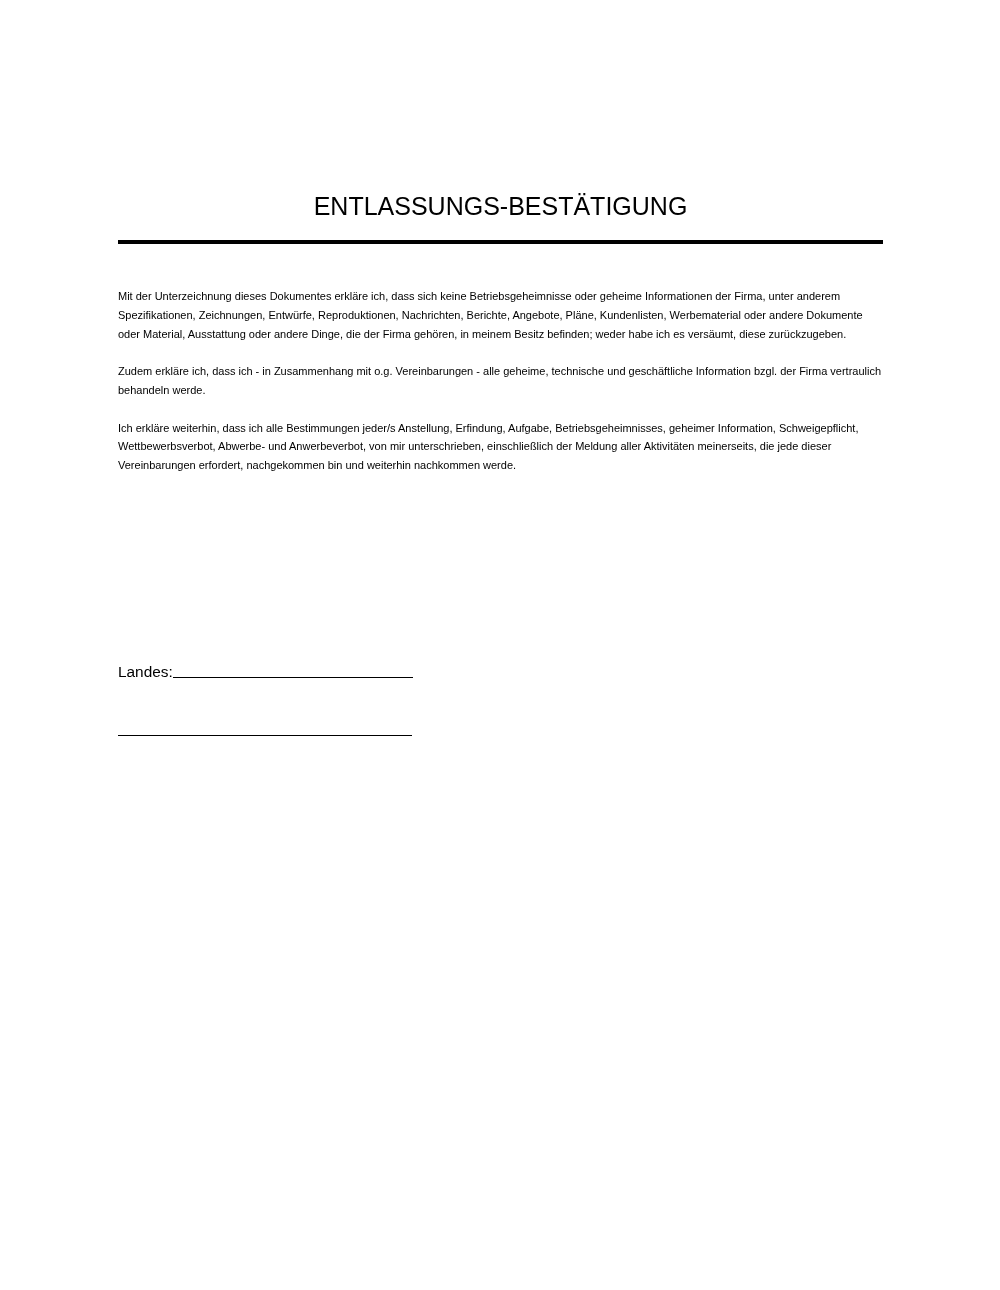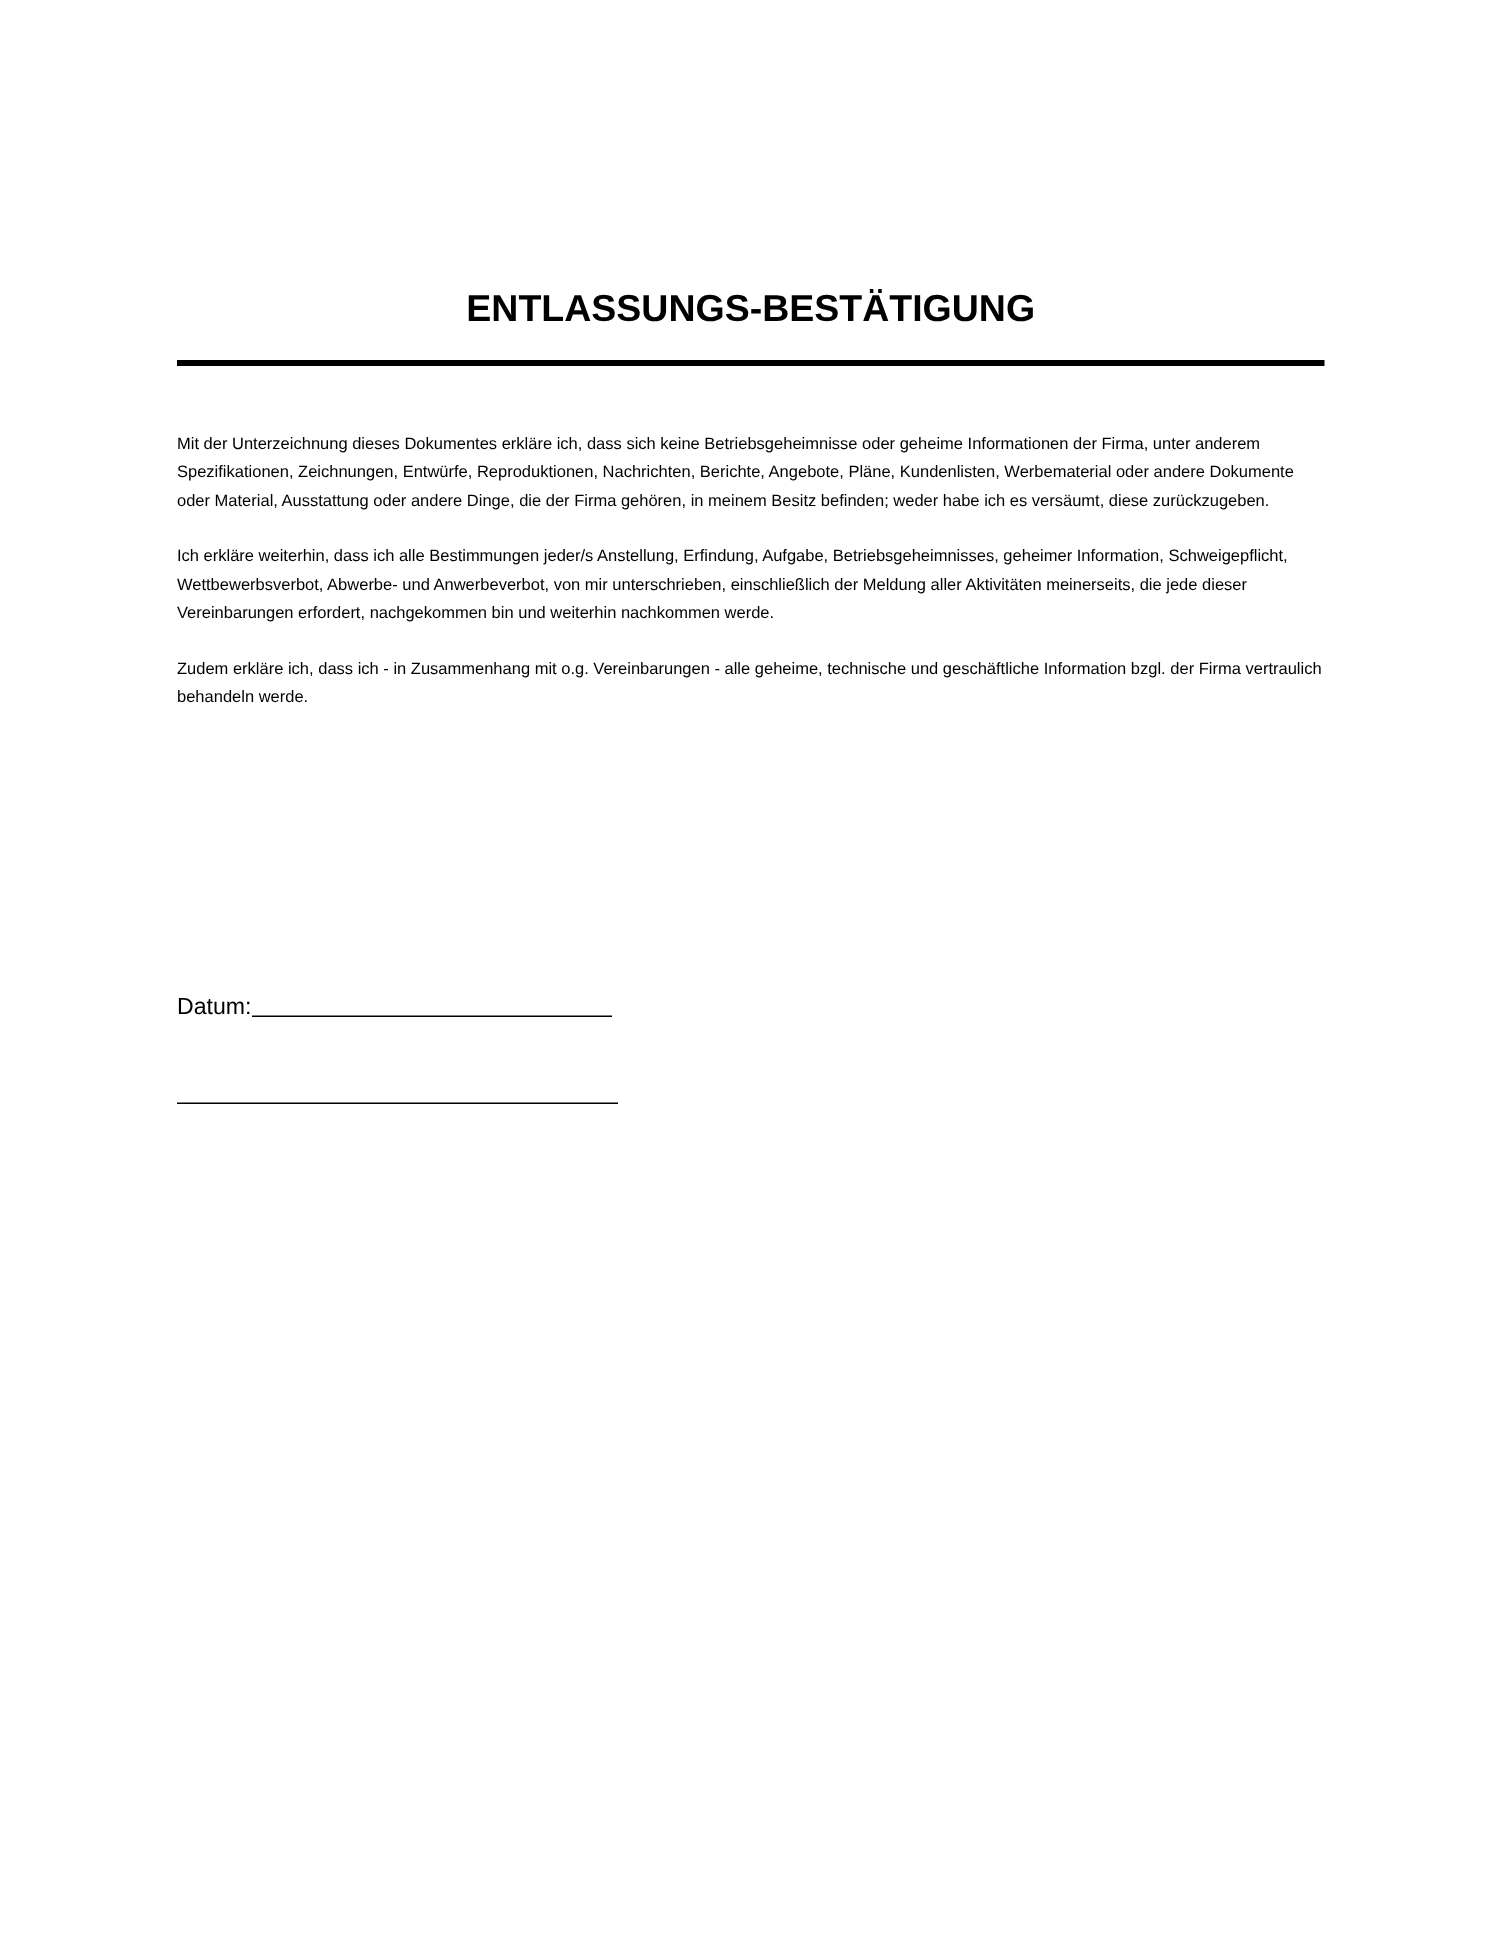--- a/index.html
+++ b/index.html
@@ -20,21 +20,21 @@
       left: 118px;
       top: 0;
       width: 765px;
     }
     .title {
       position: absolute;
       top: 190px;
       left: 0;
       width: 765px;
       text-align: center;
-      font-weight: bold;
+      font-weight: normal;
       font-size: 25px;
       letter-spacing: 0px;
       line-height: 32px;
       margin: 0;
     }
     .title-rule {
       position: absolute;
       top: 240px;
       left: 0;
       width: 765px;
@@ -84,24 +84,24 @@
   </style>
 </head>
 <body>
 
 <div class="page">
   <h1 class="title">ENTLASSUNGS-BESTÄTIGUNG</h1>
   <div class="title-rule"></div>
 
   <div class="body-text">
     <p>Mit der Unterzeichnung dieses Dokumentes erkläre ich, dass sich keine Betriebsgeheimnisse oder geheime Informationen der Firma, unter anderem Spezifikationen, Zeichnungen, Entwürfe, Reproduktionen, Nachrichten, Berichte, Angebote, Pläne, Kundenlisten, Werbematerial oder andere Dokumente oder Material, Ausstattung oder andere Dinge, die der Firma gehören, in meinem Besitz befinden; weder habe ich es versäumt, diese zurückzugeben.</p>
+    <p>Zudem erkläre ich, dass ich - in Zusammenhang mit o.g. Vereinbarungen - alle geheime, technische und geschäftliche Information bzgl. der Firma vertraulich behandeln werde.</p>
     <p>Ich erkläre weiterhin, dass ich alle Bestimmungen jeder/s Anstellung, Erfindung, Aufgabe, Betriebsgeheimnisses, geheimer Information, Schweigepflicht, Wettbewerbsverbot, Abwerbe- und Anwerbeverbot, von mir unterschrieben, einschließlich der Meldung aller Aktivitäten meinerseits, die jede dieser Vereinbarungen erfordert, nachgekommen bin und weiterhin nachkommen werde.</p>
-    <p>Zudem erkläre ich, dass ich - in Zusammenhang mit o.g. Vereinbarungen - alle geheime, technische und geschäftliche Information bzgl. der Firma vertraulich behandeln werde.</p>
   </div>
 
   <div class="sign-block">
     <div class="date-row">
-      <span>Datum:</span>
+      <span>Landes:</span>
       <span class="date-line"></span>
     </div>
     <div class="sig-line"></div>
   </div>
 </div>
 
 </body></html>

